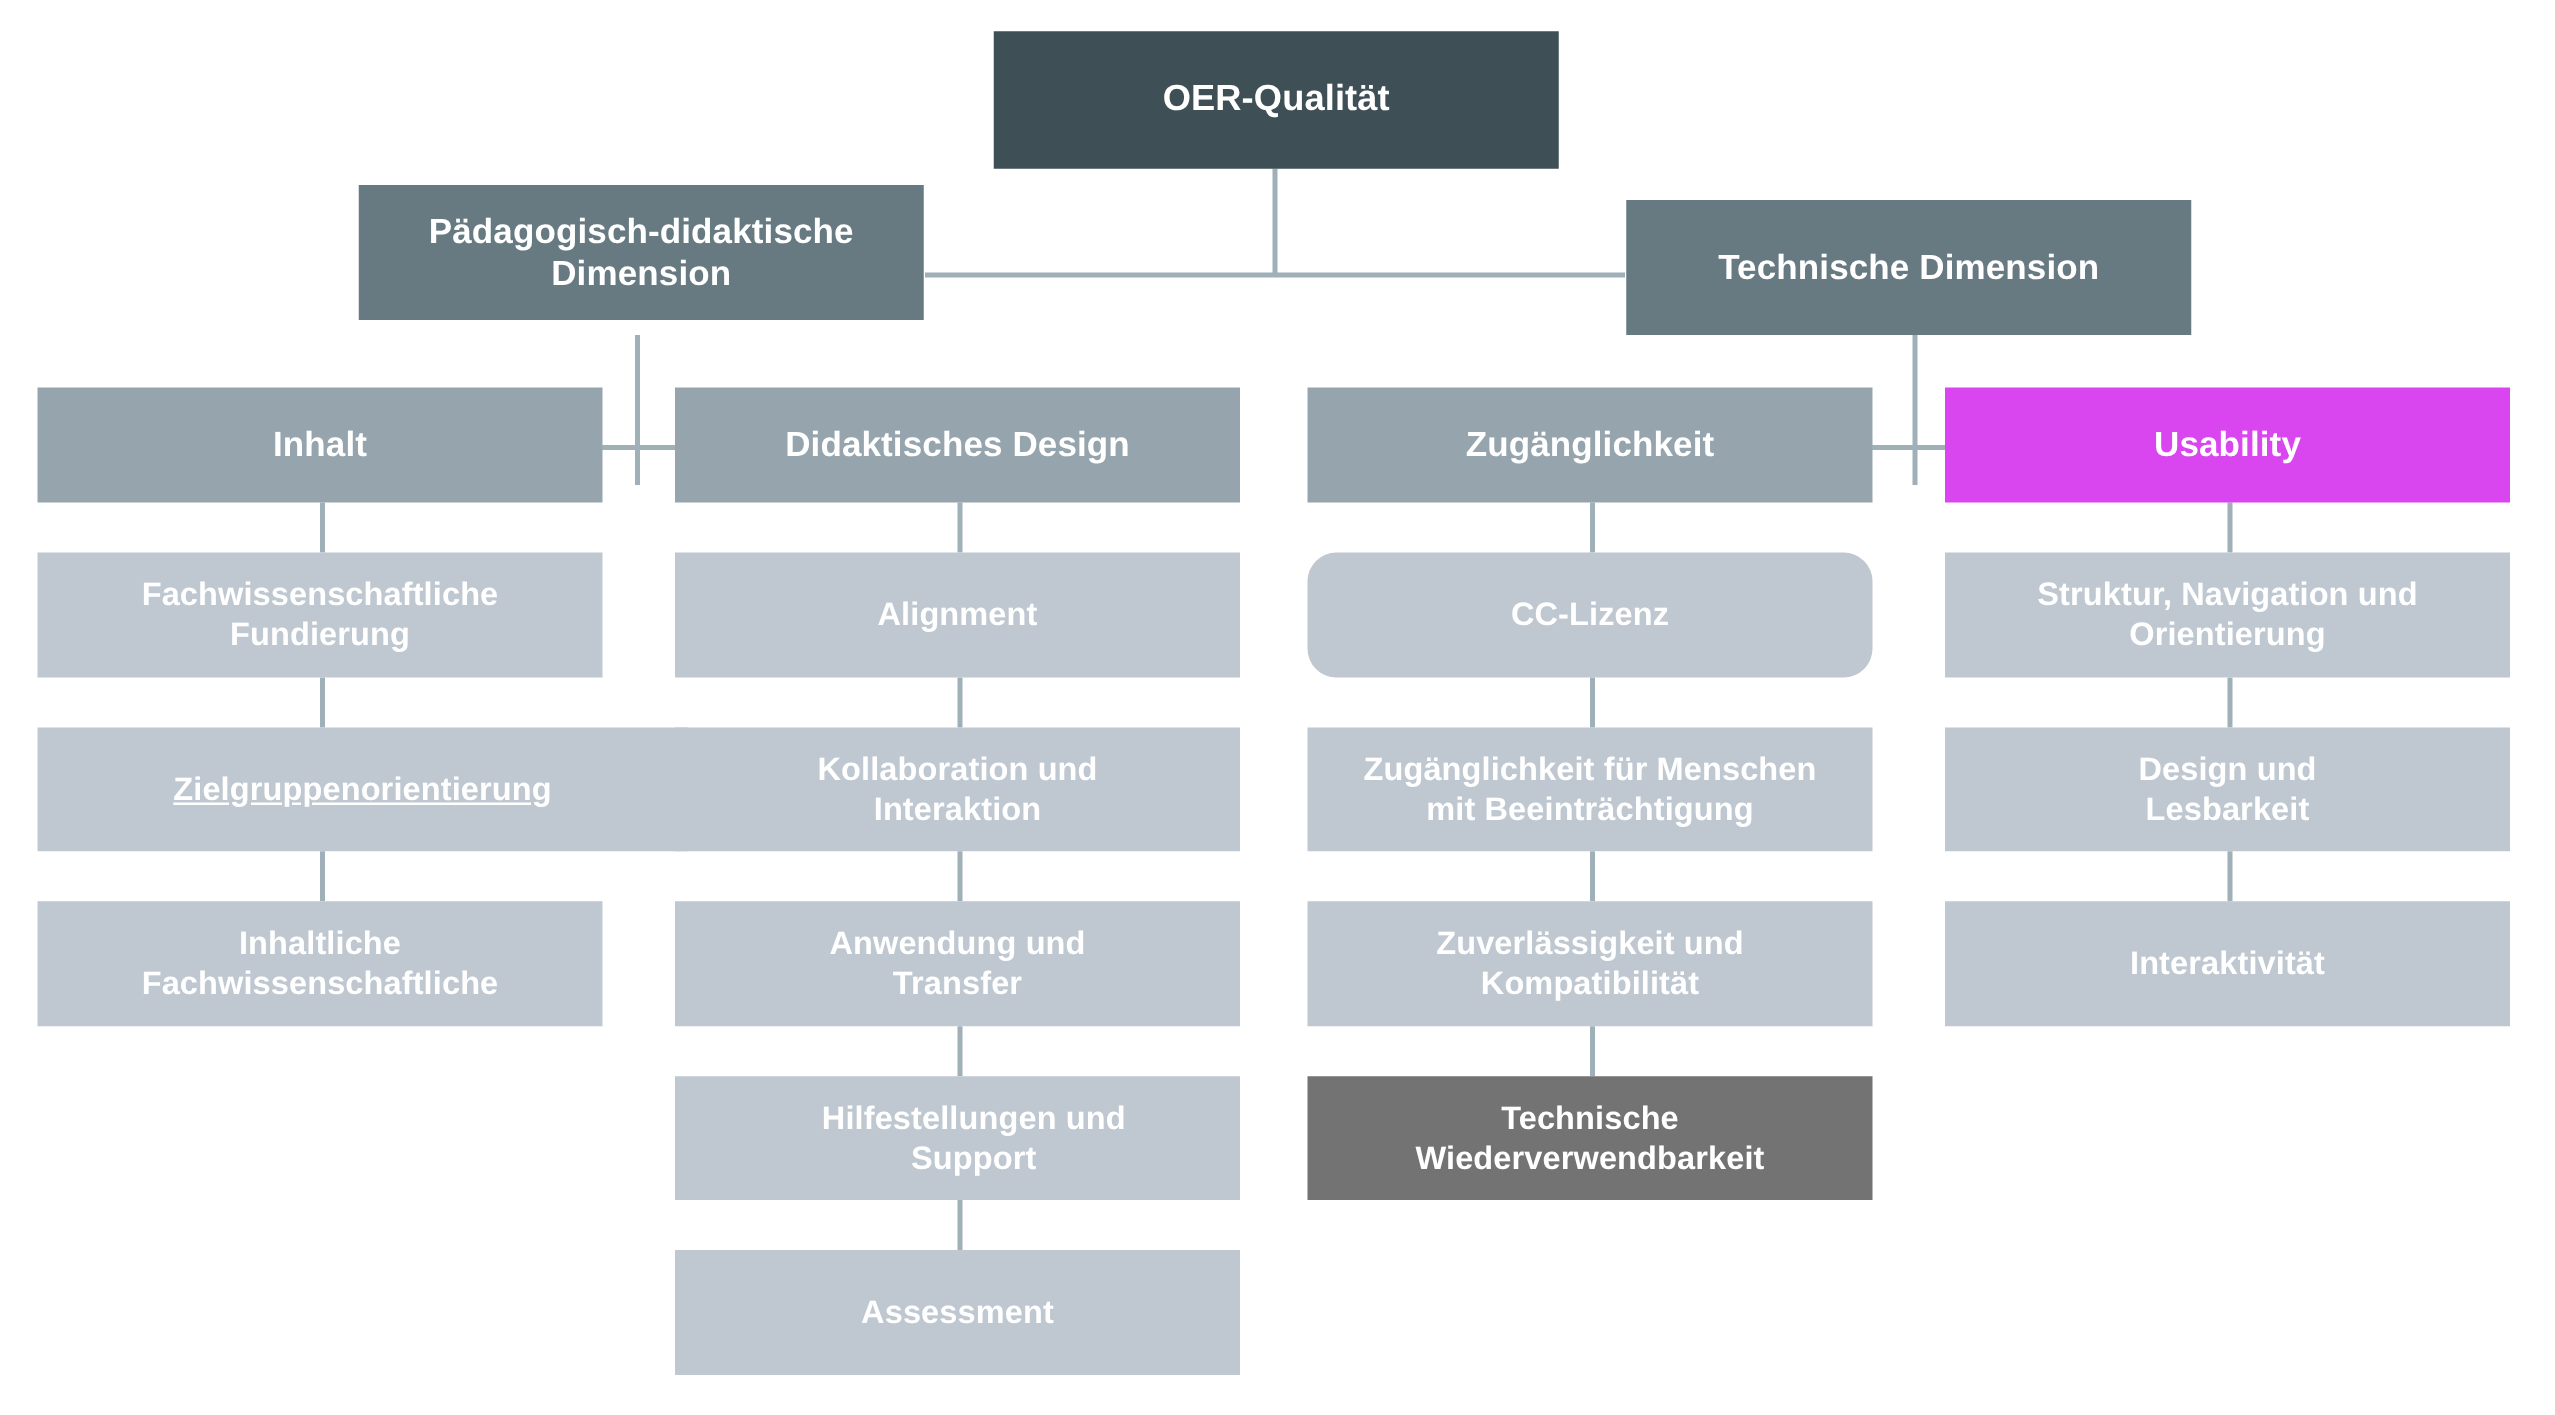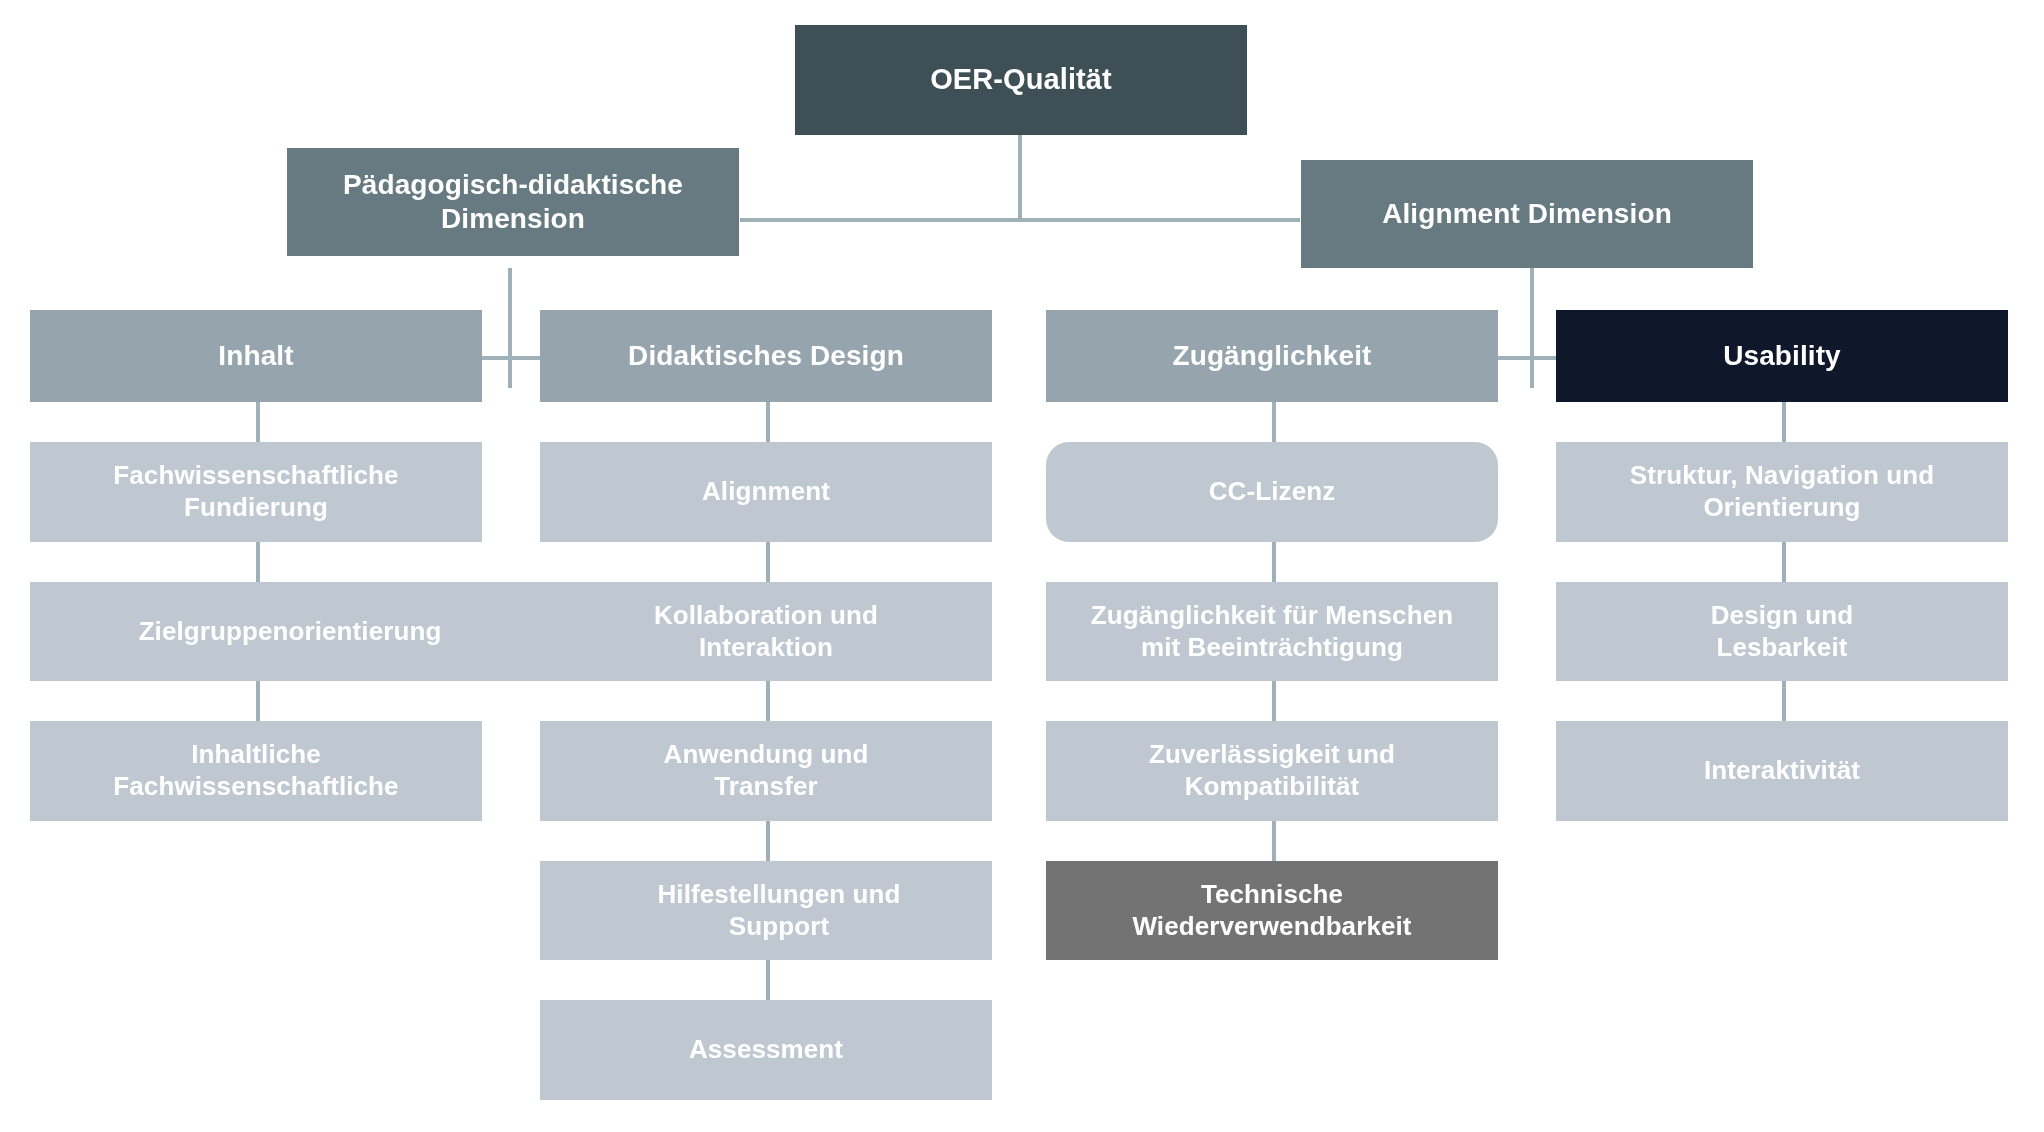--- a/index.html
+++ b/index.html
@@ -86,30 +86,30 @@
   <div class="conn conn-v" style="left: 1272px; top: 821px; width: 4px; height: 40px; background: rgb(159, 176, 184);"></div>
 
   <div class="conn conn-v" style="left: 1782px; top: 402px; width: 4px; height: 40px; background: rgb(159, 176, 184);"></div>
   <div class="conn conn-v" style="left: 1782px; top: 542px; width: 4px; height: 40px; background: rgb(159, 176, 184);"></div>
   <div class="conn conn-v" style="left: 1782px; top: 681px; width: 4px; height: 40px; background: rgb(159, 176, 184);"></div>
 
   <div class="node lvl-root" style="left: 795px; top: 25px; width: 452px; height: 110px; background: rgb(62, 79, 85); color: rgb(255, 255, 255);">OER-Qualität</div>
 
   <div class="node lvl-dim" style="left: 287px; top: 148px; width: 452px; height: 108px; background: rgb(103, 122, 130); color: rgb(255, 255, 255);">Pädagogisch-didaktische
 Dimension</div>
-  <div class="node lvl-dim" style="left: 1301px; top: 160px; width: 452px; height: 108px; background: rgb(103, 122, 130); color: rgb(255, 255, 255);">Alignment Dimension</div>
+  <div class="node lvl-dim" style="left: 1301px; top: 160px; width: 452px; height: 108px; background: rgb(103, 122, 130); color: rgb(255, 255, 255);">Technische Dimension</div>
 
   <div class="node lvl-cat" style="left: 30px; top: 310px; width: 452px; height: 92px; background: rgb(150, 165, 173); color: rgb(255, 255, 255);">Inhalt</div>
   <div class="node lvl-cat" style="left: 540px; top: 310px; width: 452px; height: 92px; background: rgb(150, 165, 173); color: rgb(255, 255, 255);">Didaktisches Design</div>
   <div class="node lvl-cat" style="left: 1046px; top: 310px; width: 452px; height: 92px; background: rgb(150, 165, 173); color: rgb(255, 255, 255);">Zugänglichkeit</div>
-  <div class="node lvl-cat" style="left: 1556px; top: 310px; width: 452px; height: 92px; background: #0f172a; color: rgb(255, 255, 255);">Usability</div>
+  <div class="node lvl-cat" style="left: 1556px; top: 310px; width: 452px; height: 92px; background: #d946ef; color: rgb(255, 255, 255);">Usability</div>
 
   <div class="node lvl-leaf" style="left: 30px; top: 442px; width: 452px; height: 100px; background: rgb(191, 200, 209); color: rgb(255, 255, 255);">Fachwissenschaftliche
 Fundierung</div>
-  <div class="node lvl-leaf" style="left: 30px; top: 582px; width: 520px; height: 99px; background: rgb(191, 200, 209); color: rgb(255, 255, 255);">Zielgruppenorientierung</div>
+  <div class="node lvl-leaf" style="left: 30px; top: 582px; width: 520px; height: 99px; background: rgb(191, 200, 209); color: rgb(255, 255, 255); text-decoration: underline;">Zielgruppenorientierung</div>
   <div class="node lvl-leaf" style="left: 30px; top: 721px; width: 452px; height: 100px; background: rgb(191, 200, 209); color: rgb(255, 255, 255);">Inhaltliche
 Fachwissenschaftliche</div>
 
   <div class="node lvl-leaf" style="left: 540px; top: 442px; width: 452px; height: 100px; background: rgb(191, 200, 209); color: rgb(255, 255, 255);">Alignment</div>
   <div class="node lvl-leaf" style="left: 540px; top: 582px; width: 452px; height: 99px; background: rgb(191, 200, 209); color: rgb(255, 255, 255);">Kollaboration und
 Interaktion</div>
   <div class="node lvl-leaf" style="left: 540px; top: 721px; width: 452px; height: 100px; background: rgb(191, 200, 209); color: rgb(255, 255, 255);">Anwendung und
 Transfer</div>
   <div class="node lvl-leaf" style="left: 540px; top: 861px; width: 452px; height: 99px; background: rgb(191, 200, 209); color: rgb(255, 255, 255); padding-left: 36px;">Hilfestellungen und
 Support</div>

